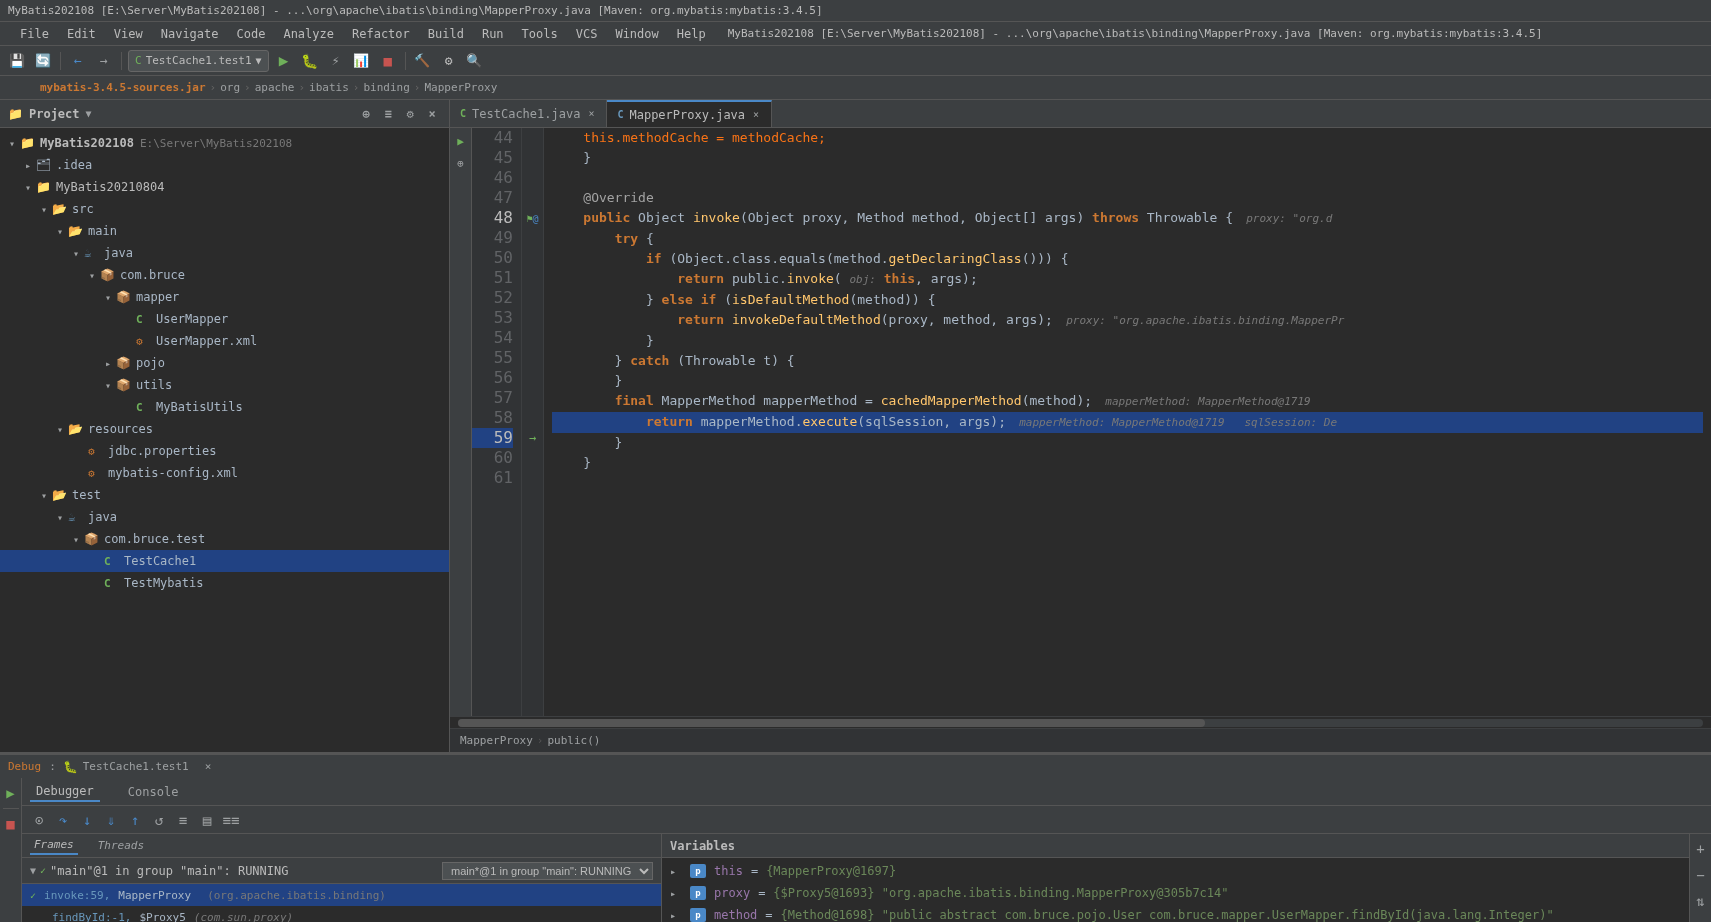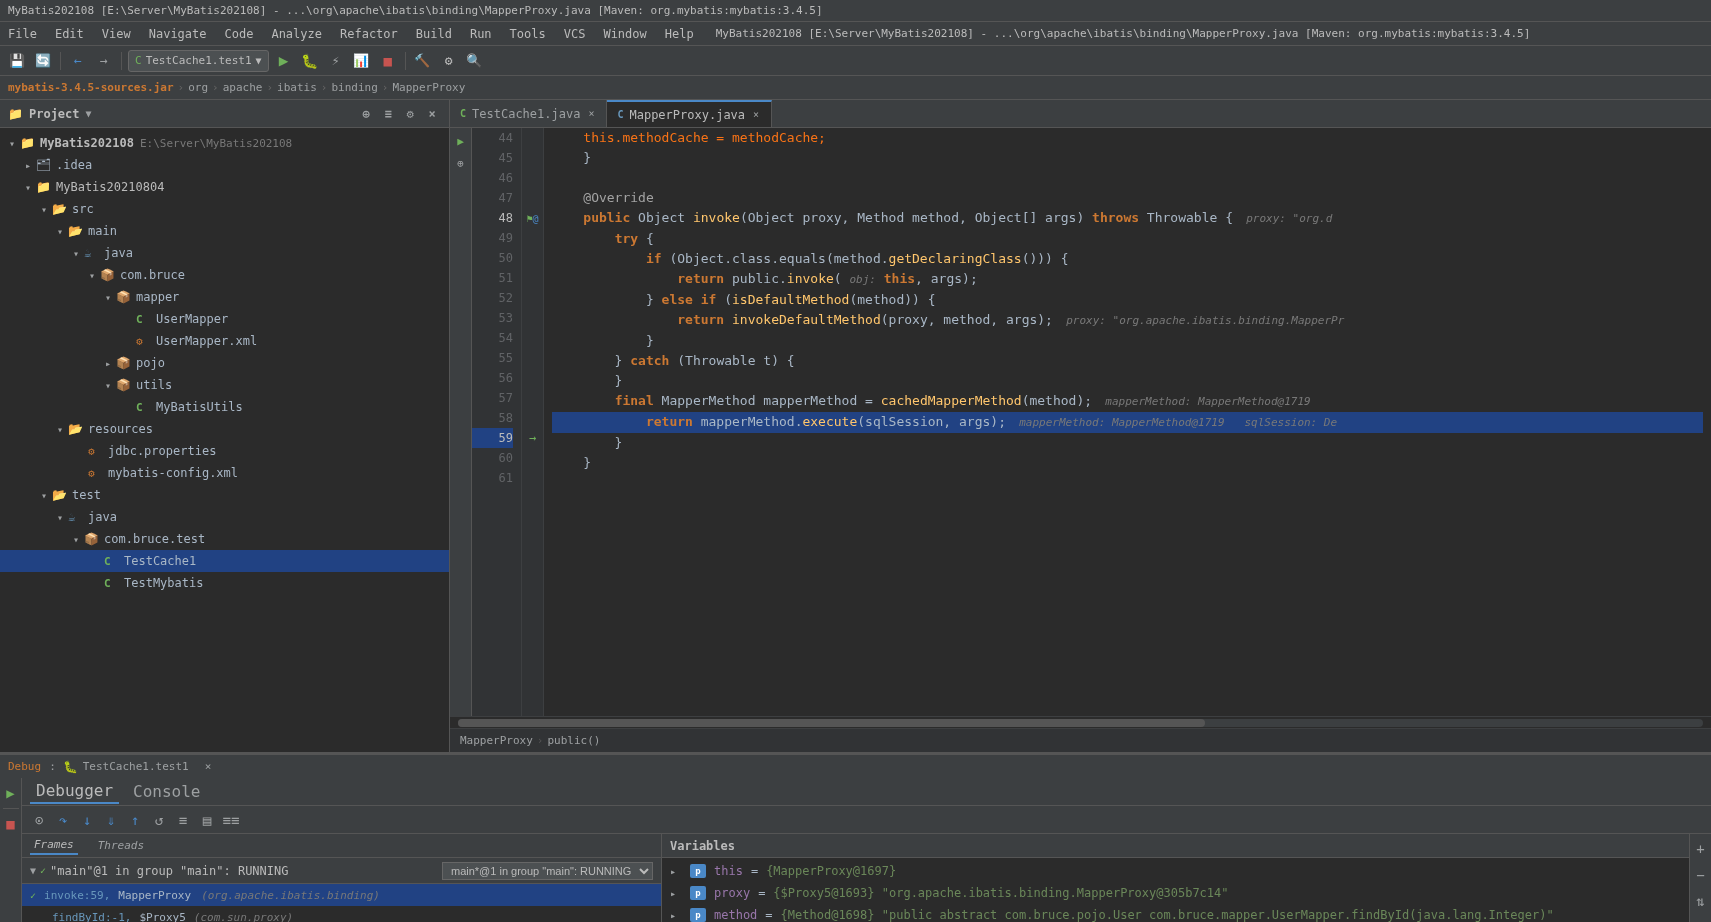--- a/index.html
+++ b/index.html
@@ -24,21 +24,21 @@
       font-size: 11px;
       color: #bbb;
     }
 
     
     #menu-bar {
       background: #3c3f41;
       height: 24px;
       display: flex;
       align-items: center;
-      padding: 0 0;
+      padding: 0 12px;
       border-bottom: 1px solid #555;
       gap: 2px;
       font-size: 12px;
       color: #bbb;
     }
     .menu-item {
       padding: 2px 8px;
       cursor: pointer;
       border-radius: 2px;
     }
@@ -94,21 +94,21 @@
       display: flex;
       align-items: center;
       padding: 0 8px;
       border-bottom: 1px solid #555;
       font-size: 11px;
       color: #9da0a2;
       gap: 4px;
     }
     .breadcrumb-sep { color: #666; }
     .breadcrumb-item { cursor: pointer; }
-    .breadcrumb-jar { color: #cc7832; font-weight: bold; }
+    .breadcrumb-jar { color: #cc7832; font-weight: bold; margin-left: 32px; }
 
     
     #main-area {
       display: flex;
       height: calc(922px - 22px - 24px - 30px - 24px - 170px);
     }
 
     
     #project-panel {
       width: 450px;
@@ -223,21 +223,21 @@
       display: flex;
       overflow: hidden;
       background: #2b2b2b;
     }
     #line-numbers {
       width: 50px;
       background: #313335;
       color: #616366;
       text-align: right;
       padding: 0 8px 0 0;
-      font-size: 12px;
+      font-size: 16px;
       line-height: 20px;
       overflow: hidden;
       border-right: 1px solid #3d3f41;
       flex-shrink: 0;
     }
     #gutter {
       width: 22px;
       background: #313335;
       border-right: 1px solid #3d3f41;
       flex-shrink: 0;
@@ -286,22 +286,22 @@
       flex-direction: column;
       background: #2b2b2b;
     }
     #debug-tabs-bar {
       background: #3c3f41;
       height: 28px;
       display: flex;
       align-items: center;
       padding: 0 8px;
       border-bottom: 1px solid #555;
-      gap: 8px;
-      font-size: 16px;
+      gap: 22px;
+      font-size: 12px;
     }
     .debug-tab-label {
       color: #9da0a2;
       padding: 2px 6px;
       cursor: pointer;
     }
     .debug-tab-label.active {
       color: #bbb;
       border-bottom: 2px solid #4a88c7;
     }
@@ -892,21 +892,21 @@
                 <select style="background:#4c5052; border:1px solid #666; color:#bbb; font-size:11px; padding:1px 4px;">
                   <option>main*@1 in group "main": RUNNING</option>
                 </select>
               </span>
             </div>
 
             <div class="frame-item active">
               <span style="color:#6fb05a; font-size:10px; margin-right:4px;">✓</span>
               <span class="frame-location">invoke:59,</span>
               <span class="frame-class" style="margin-left:4px;">MapperProxy</span>
-              <span class="frame-pkg" style="margin-left:6px; font-style:italic;">(org.apache.ibatis.binding)</span>
+              <span class="frame-pkg" style="margin-left:12px; ">(org.apache.ibatis.binding)</span>
             </div>
             <div class="frame-item">
               <span style="width:18px;"></span>
               <span class="frame-location">findById:-1,</span>
               <span class="frame-class" style="margin-left:4px;">$Proxy5</span>
               <span class="frame-pkg" style="margin-left:4px; font-style:italic;">(com.sun.proxy)</span>
             </div>
 
           </div>
 

